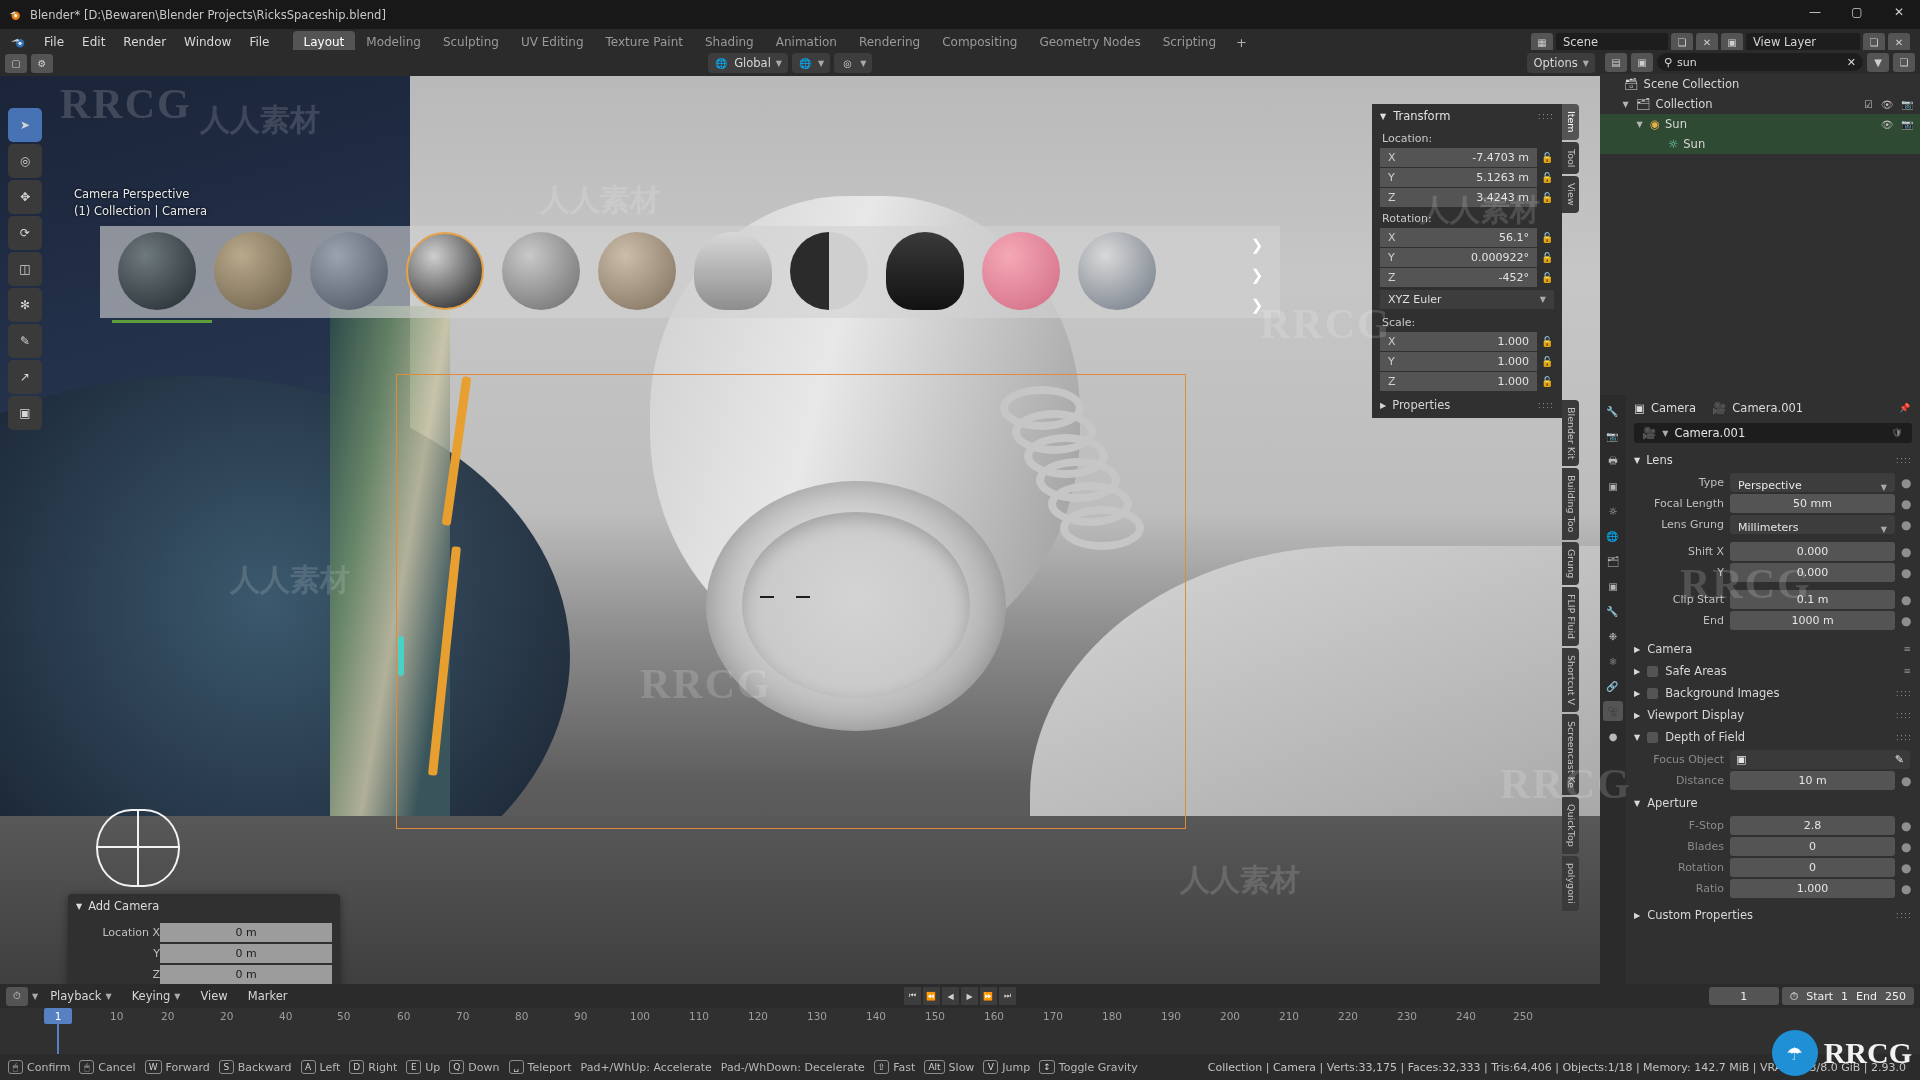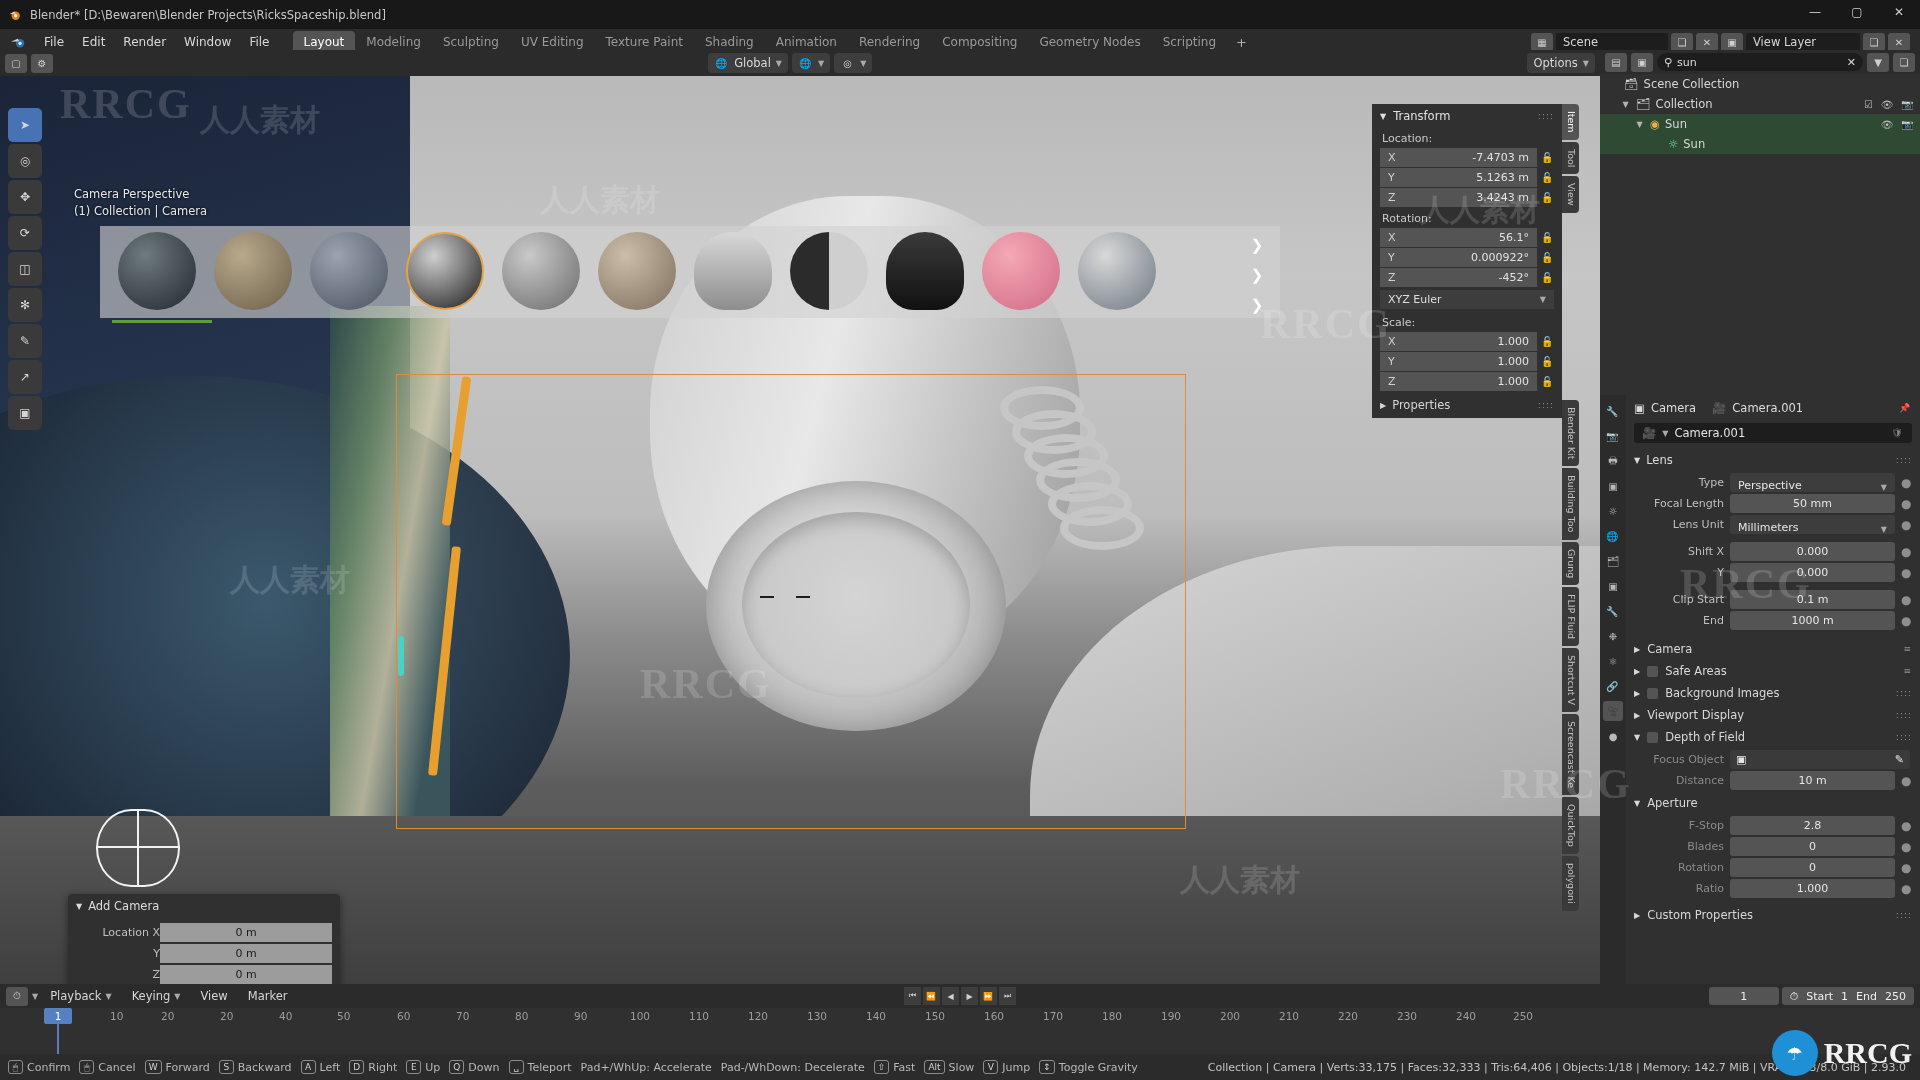--- a/index.html
+++ b/index.html
@@ -572,21 +572,21 @@
             <span class="chev">▼</span>
           </span>
         <span class="pdot">●</span>
       </div>
       <div class="prow">
         <span class="plabel">Focal Length</span>
         <span class="pfield">50 mm</span>
         <span class="pdot">●</span>
       </div>
       <div class="prow">
-        <span class="plabel">Lens Unit</span>
+        <span class="plabel">Lens Grung</span>
         <span class="pfield drop">
             <span>Millimeters</span>
             <span class="chev">▼</span>
           </span>
         <span class="pdot">●</span>
       </div>
       <div class="prow" style="margin-top:8px">
         <span class="plabel">Shift X</span>
         <span class="pfield">0.000</span>
         <span class="pdot">●</span>

